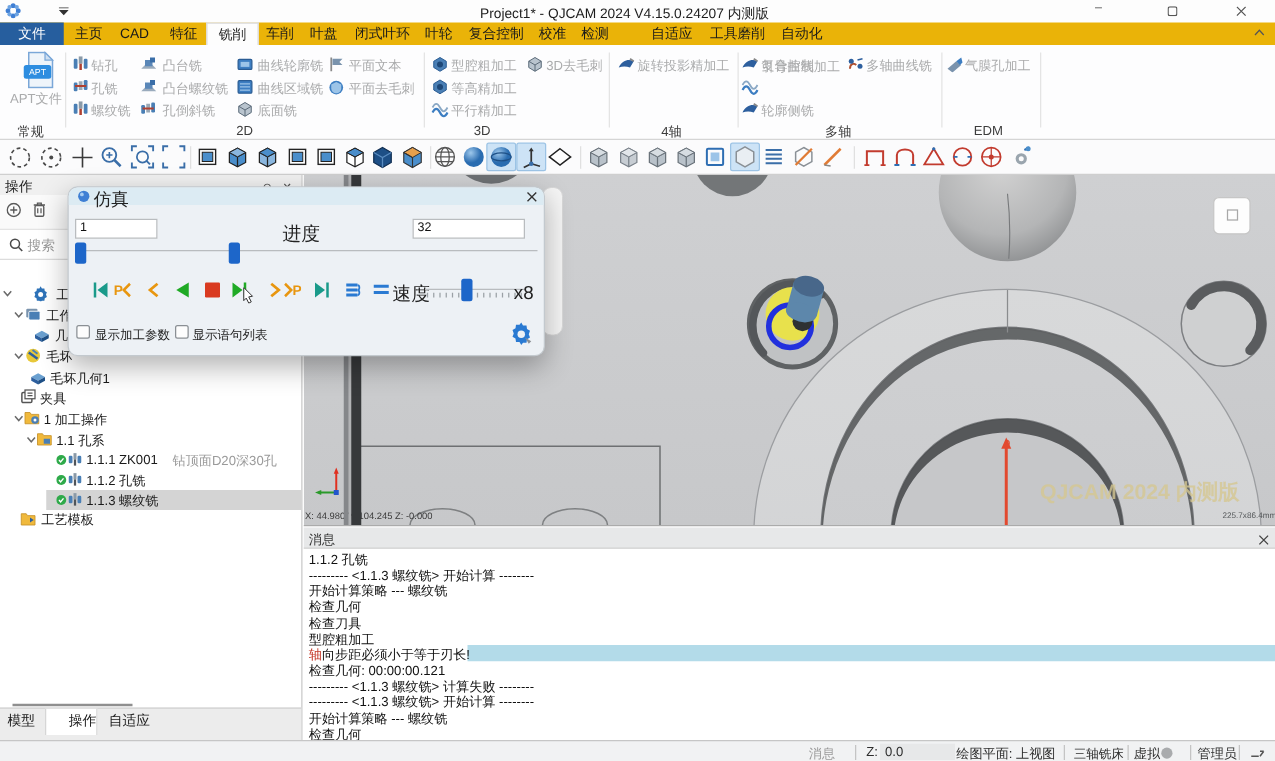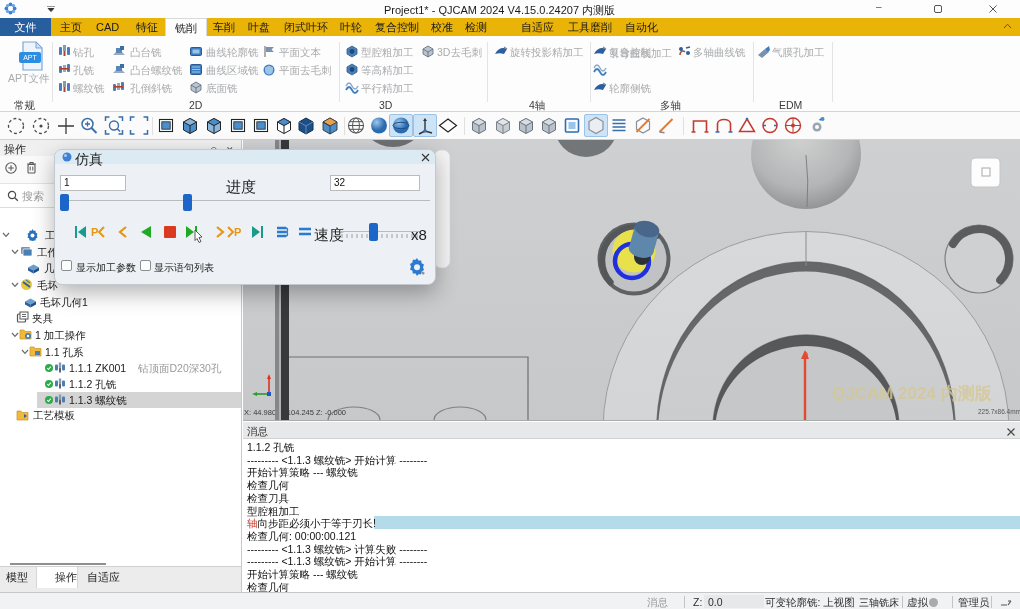--- a/index.html
+++ b/index.html
@@ -621,21 +621,21 @@
 <span class="msgline" style="top:134.3px">--------- &lt;1.1.3 螺纹铣&gt; 开始计算 --------</span>
 <span class="msgline" style="top:147.0px">开始计算策略 --- 螺纹铣</span>
 <span class="msgline" style="top:159.7px">检查几何</span>
 </div>
 <div class="abs" style="left:0;top:592px;width:1020px;height:17px;background:#f1f2f3;border-top:1px solid #c6c6c6">
 <span class="sitem" style="left:647px;color:#9a9a9a">消息</span>
 <div class="ssep" style="left:684px"></div>
 <span class="sitem" style="left:693px">Z:</span>
 <div class="abs" style="left:704px;top:2px;width:60px;height:13px;background:#e7e8e9"></div>
 <span class="sitem" style="left:708px">0.0</span>
-<span class="sitem" style="left:765px">可变轮廓铣: 上视图</span>
+<span class="sitem" style="left:765px">绘图平面: 上视图</span>
 <div class="ssep" style="left:851px"></div>
 <span class="sitem" style="left:859px;font-size:10px">三轴铣床</span>
 <div class="ssep" style="left:902px"></div>
 <span class="sitem" style="left:907px">虚拟</span>
 <div class="abs" style="left:929px;top:5px;width:9px;height:9px;border-radius:50%;background:#a9abad"></div>
 <div class="ssep" style="left:952px"></div>
 <span class="sitem" style="left:958px">管理员</span>
 <div class="ssep" style="left:991px"></div>
 <svg class="abs" style="left:1000px;top:6px" width="12" height="8" viewBox="0 0 12 8">
       <path d="M1 6h6M8 2h3M8 6l3-4" stroke="#555" stroke-width="1.2" fill="none"></path>

